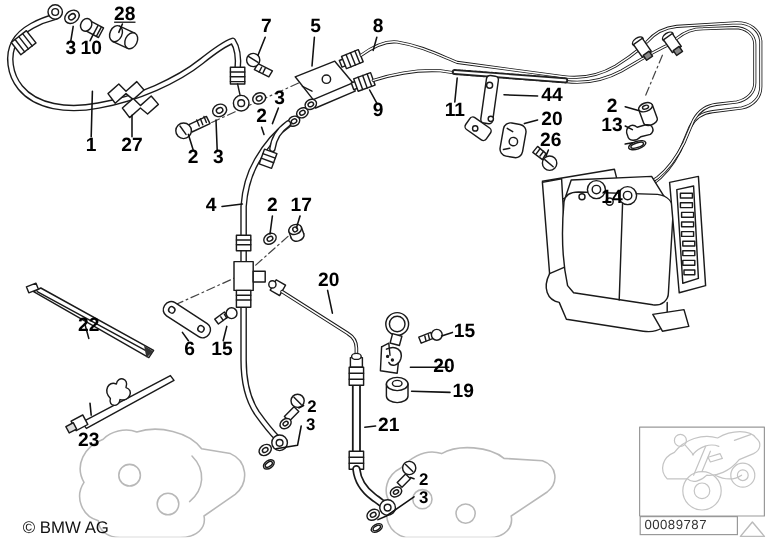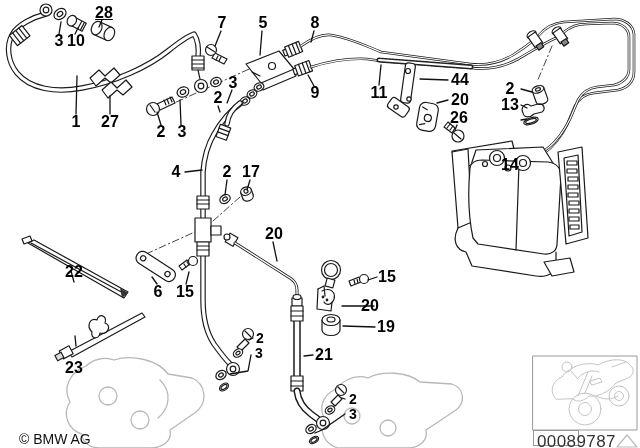--- a/index.html
+++ b/index.html
@@ -3,22 +3,22 @@
 <meta charset="utf-8">
 <style>
   html,body{margin:0;padding:0;background:#fff;}
   .stage{position:relative;width:640px;height:448px;background:#fff;overflow:hidden;
          font-family:"Liberation Sans",sans-serif;}
   .stage svg{position:absolute;left:0;top:0;}
   .callout-layer{position:absolute;left:0;top:0;width:640px;height:448px;}
   .callout{position:absolute;transform:translate(-50%,-50%);font-weight:bold;
            font-size:16px;color:#000;line-height:1;white-space:nowrap;cursor:pointer;}
   .copyright{position:absolute;left:19px;top:431px;font-size:14px;color:#111;}
-  .plate{position:absolute;left:533px;top:430px;width:46px;height:16px;border:1px solid #999;
-         box-sizing:border-box;font-size:17px;letter-spacing:.4px;color:#333;
+  .plate{position:absolute;left:533px;top:430px;width:82px;height:16px;border:1px solid #999;
+         box-sizing:border-box;font-size:11px;letter-spacing:.4px;color:#333;
          padding:1px 0 2px 3px;background:#fff;}
 </style>
 </head>
 <body>
 
 <div class="stage">
 
 <svg width="640" height="448" viewBox="0 0 640 448">
   <g fill="none" stroke="#1a1a1a" stroke-width="1.2" stroke-linecap="round" stroke-linejoin="round">
 

